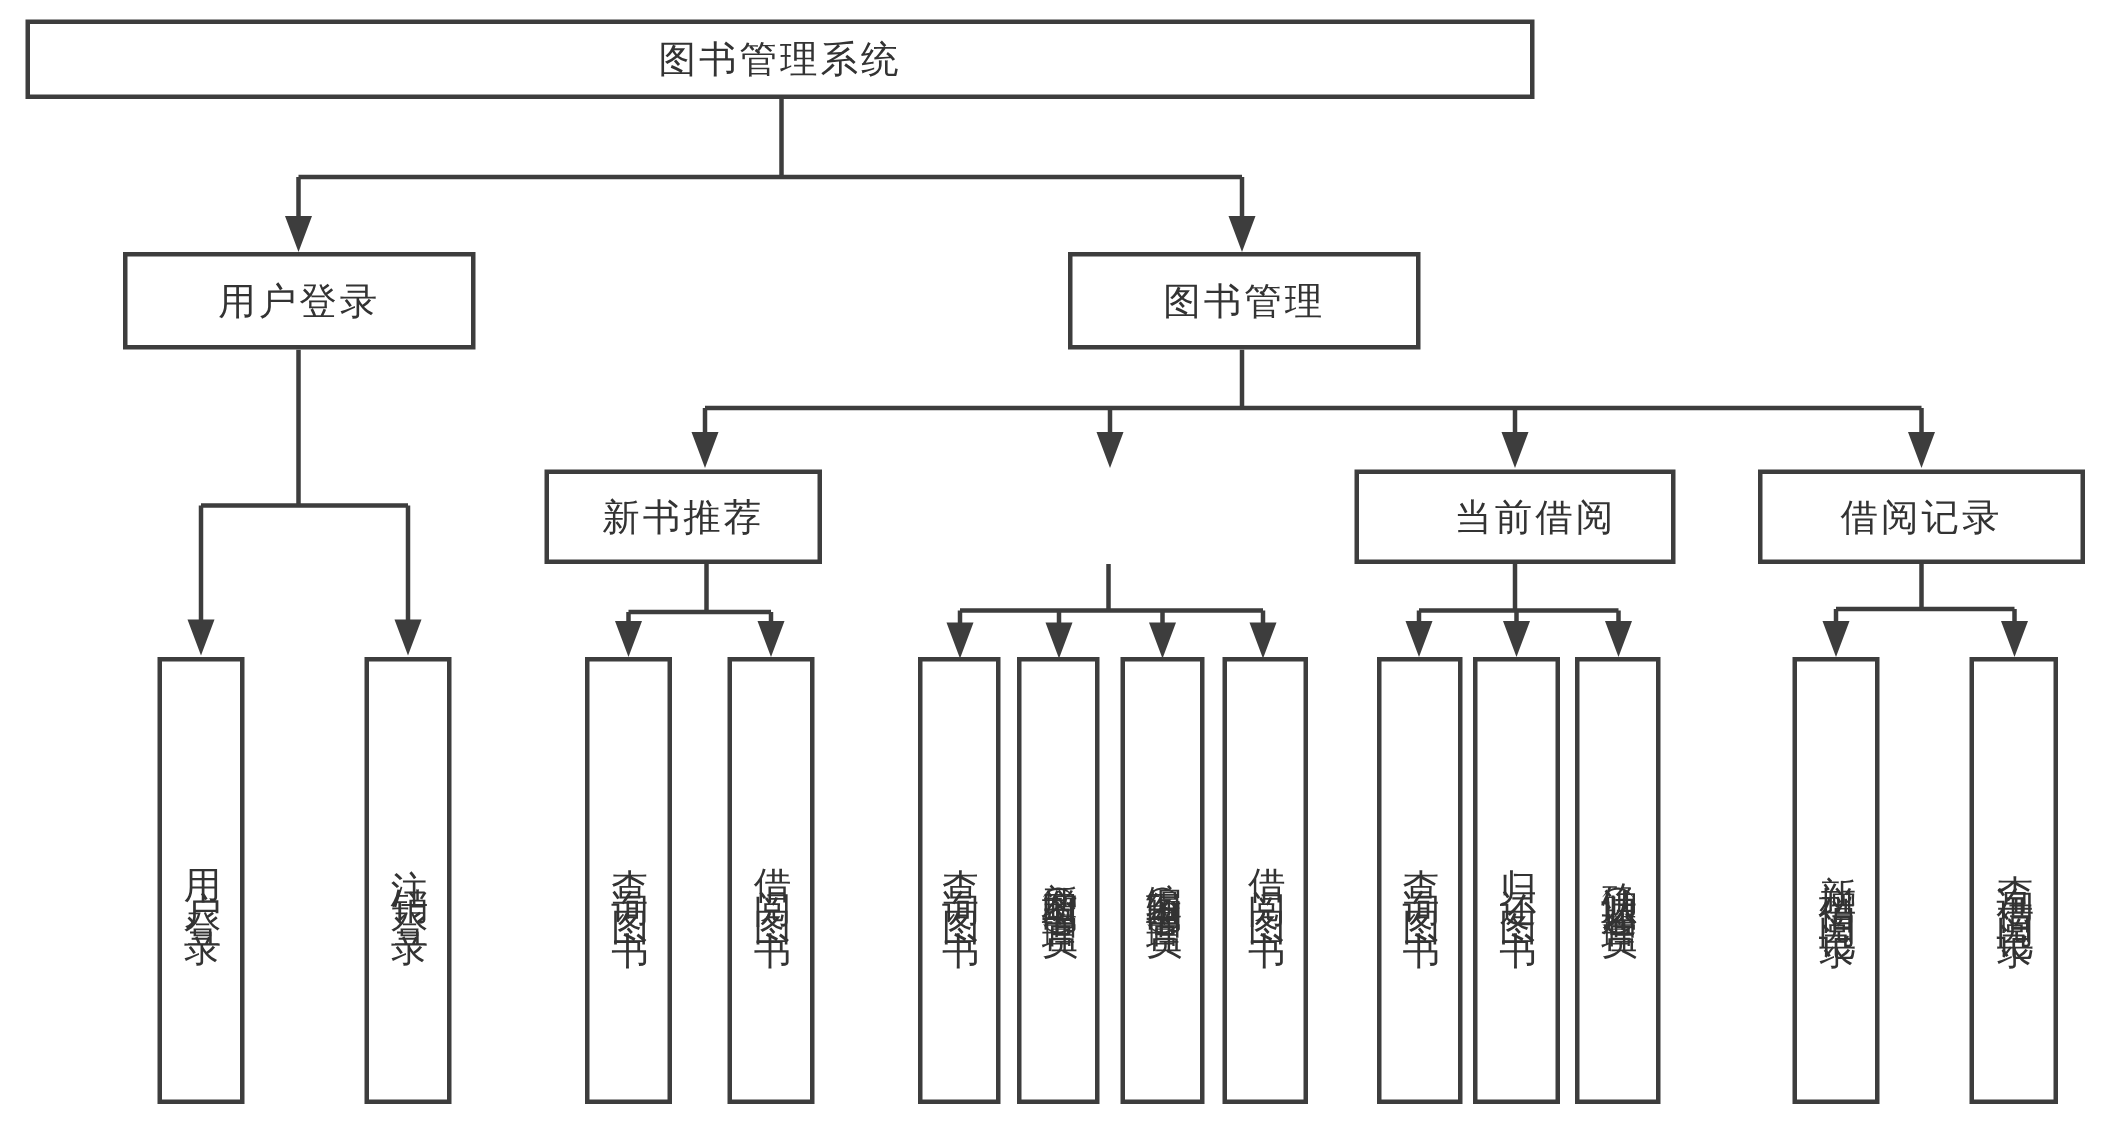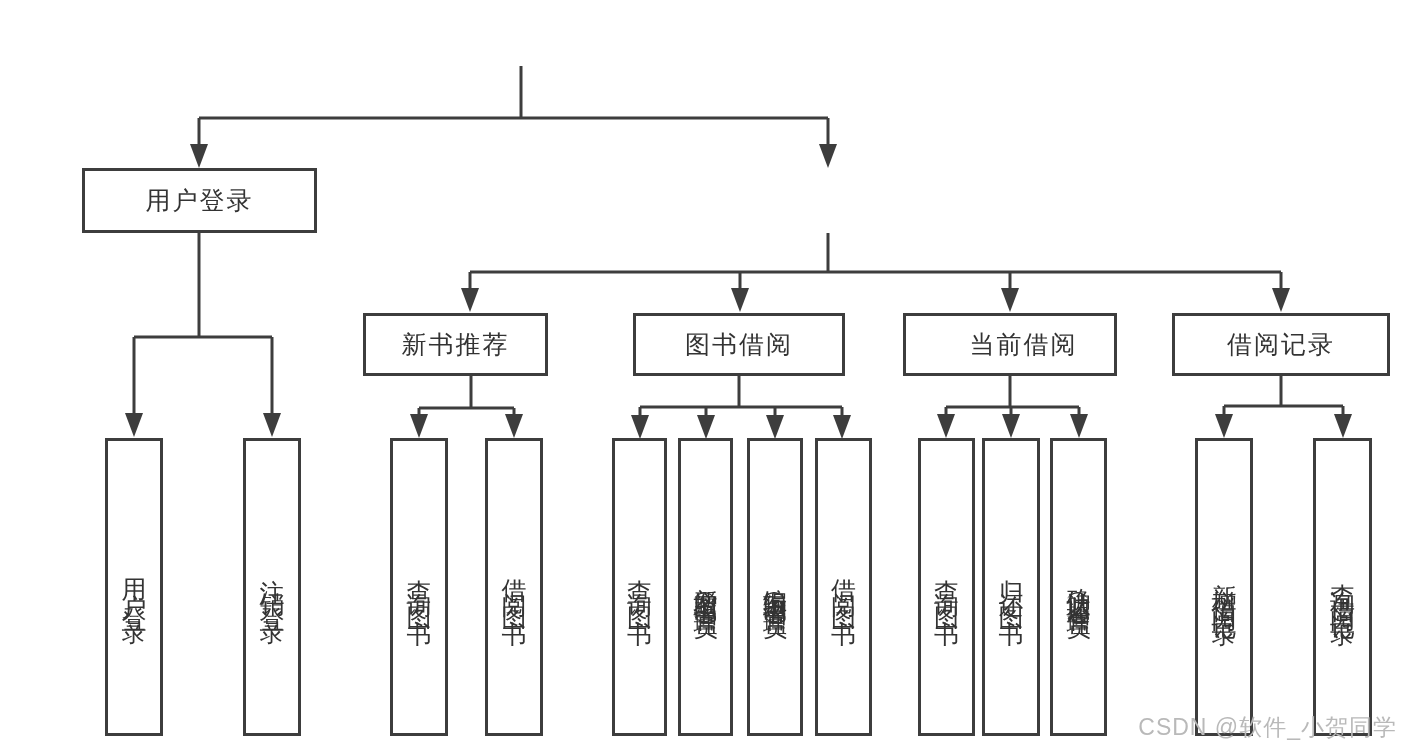--- a/index.html
+++ b/index.html
@@ -106,30 +106,33 @@
     <g>
       <polyline points="1281,376 1281,406"></polyline>
       <polyline points="1224,406 1343,406"></polyline>
       <line x1="1224" y1="406" x2="1224" y2="420"></line>
       <polygon points="1215,414 1233,414 1224,438"></polygon>
       <line x1="1343" y1="406" x2="1343" y2="420"></line>
       <polygon points="1334,414 1352,414 1343,438"></polygon>
     </g>
   </svg>
 
+  <div class="node" style="left:17px;top:13px;width:1006px;height:53px;">
+    <span class="h-label">图书管理系统</span>
+  </div>
 
   <div class="node" style="left:82px;top:168px;width:235px;height:65px;">
     <span class="h-label">用户登录</span>
   </div>
+  <div class="node" style="left:712px;top:168px;width:235px;height:65px;">
+    <span class="h-label">图书管理</span>
+  </div>
 
   <div class="node" style="left:363px;top:313px;width:185px;height:63px;">
     <span class="h-label">新书推荐</span>
-  </div>
-  <div class="node" style="left:633px;top:313px;width:212px;height:63px;">
-    <span class="h-label">图书借阅</span>
   </div>
   <div class="node" style="left:903px;top:313px;width:214px;height:63px;padding-left:27px;">
     <span class="h-label">当前借阅</span>
   </div>
   <div class="node" style="left:1172px;top:313px;width:218px;height:63px;">
     <span class="h-label">借阅记录</span>
   </div>
 
   <div class="node v-node" style="left:105px;top:438px;width:58px;height:298px;">
     <span class="v-label sp-wide">用户登录</span>
@@ -168,14 +171,13 @@
     <span class="v-label sp-tight">确认归还（管理员）</span>
   </div>
 
   <div class="node v-node" style="left:1195px;top:438px;width:58px;height:298px;">
     <span class="v-label sp-mid">新增借阅记录</span>
   </div>
   <div class="node v-node" style="left:1313px;top:438px;width:59px;height:298px;">
     <span class="v-label sp-mid">查询借阅记录</span>
   </div>
 
-  <div class="watermark">CSDN @软件_小贺同学</div>
 </div>
 
 </body></html>

